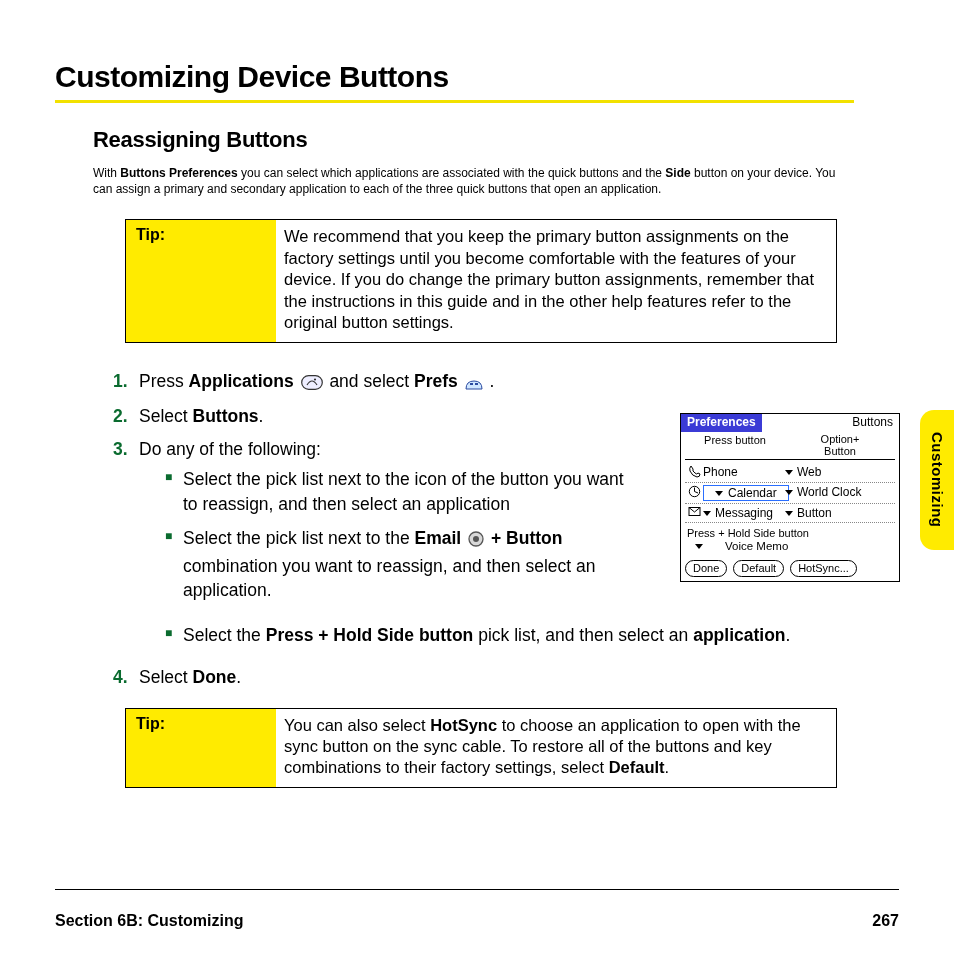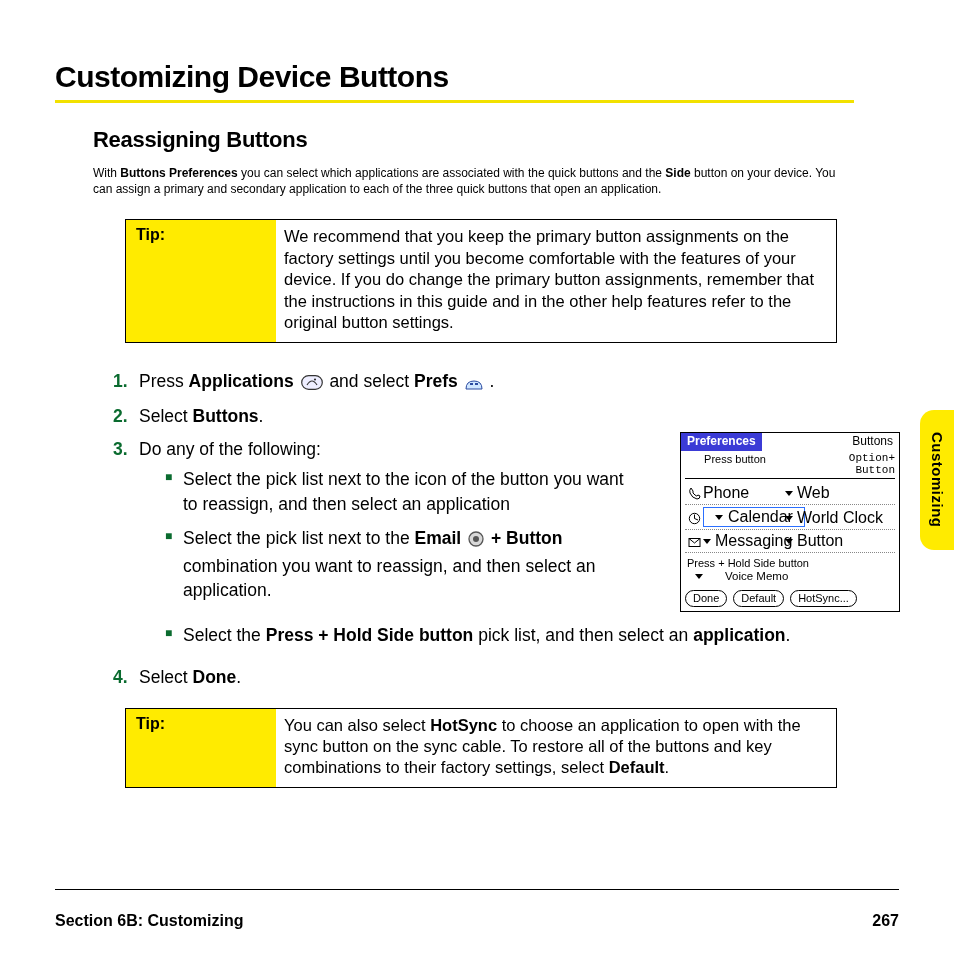--- a/index.html
+++ b/index.html
@@ -129,21 +129,21 @@
     line-height: 1;
   }
   .side-tab span {
     writing-mode: vertical-rl;
     letter-spacing: 0.5px;
   }
 
   
   .palm {
     position: absolute;
-    top: 432px;
+    top: 413px;
     left: 680px;
     width: 218px;
     border: 1px solid #000;
     background: #fff;
     font-family: "Tahoma", Arial, sans-serif;
     font-size: 12px;
     color: #000;
   }
   .palm-header {
     display: flex;
@@ -167,27 +167,27 @@
     padding: 2px 4px 4px 4px;
   }
   .palm-cols-head {
     display: flex;
     font-size: 11px;
     border-bottom: 1px solid #000;
     padding: 0 0 2px 0;
     margin-bottom: 3px;
   }
   .palm-cols-head .c1 { width: 100px; text-align: center; }
-  .palm-cols-head .c2 { flex: 1; text-align: right; line-height: 1.05; font-family: Liberation Mono, monospace; }
+  .palm-cols-head .c2 { flex: 1; text-align: center; line-height: 1.05; }
   .palm-row {
     display: flex;
-    align-items: flex-end;
+    align-items: flex-start;
     padding: 2px 0;
     border-bottom: 1px dotted #888;
-    font-size: 16px;
+    font-size: 12px;
   }
   .palm-row:last-of-type { border-bottom: none; }
   .palm-row .ricon {
     width: 18px;
     text-align: center;
     font-size: 12px;
     line-height: 1;
   }
   .palm-row .r1 {
     width: 82px;

